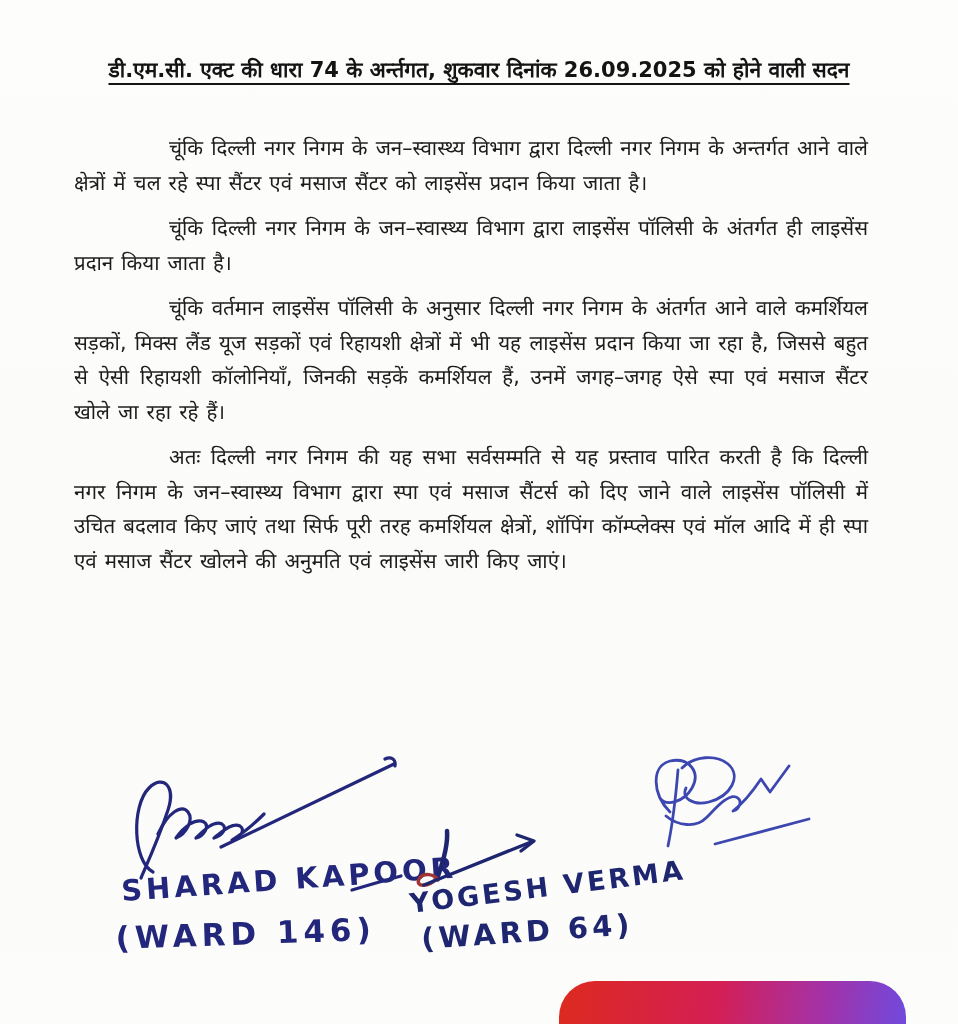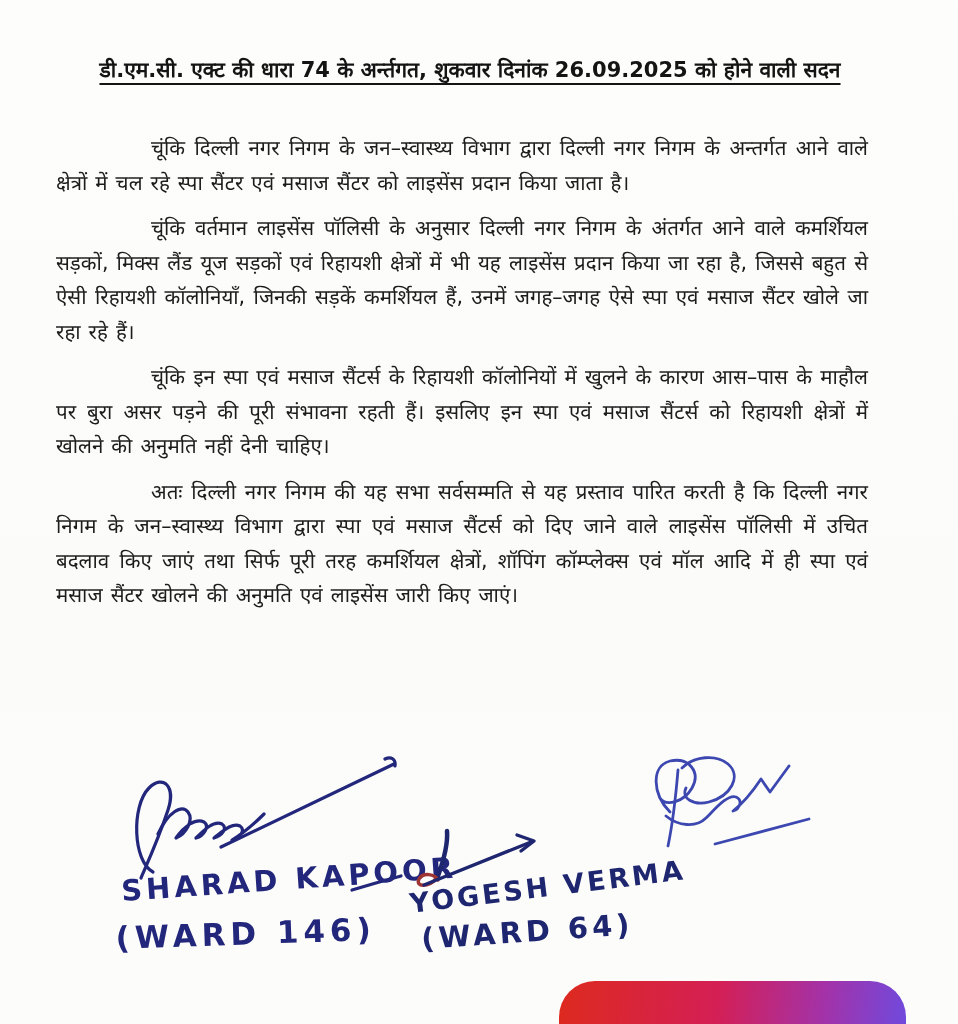--- a/index.html
+++ b/index.html
@@ -14,21 +14,21 @@
   .page {
     position: absolute;
     inset: 0;
     width: 958px;
     height: 1024px;
     background: linear-gradient(180deg, #fdfdfc 0%, #fbfbfa 60%, #fcfcfb 100%);
     overflow: hidden;
   }
   .content {
     position: relative;
-    padding: 52px 74px 0 56px;
+    padding: 52px 74px 0 74px;
     color: #1b1b1b;
   }
   .title {
     text-align: center;
     font-weight: bold;
     font-size: 21px;
     line-height: 37px;
     color: #141414;
     margin: 0 0 42px 0;
   }
@@ -70,22 +70,22 @@
 <body>
 
 <div class="page">
 
   <div class="content">
     <div class="title">
       <span class="tline">डी.एम.सी. एक्ट की धारा 74 के अर्न्तगत, शुकवार दिनांक 26.09.2025 को होने वाली सदन</span><br>
     </div>
 
     <p class="para">चूंकि दिल्ली नगर निगम के जन–स्वास्थ्य विभाग द्वारा दिल्ली नगर निगम के अन्तर्गत आने वाले क्षेत्रों में चल रहे स्पा सैंटर एवं मसाज सैंटर को लाइसेंस प्रदान किया जाता है।</p>
+    <p class="para">चूंकि दिल्ली नगर निगम के जन–स्वास्थ्य विभाग द्वारा लाइसेंस पॉलिसी के अंतर्गत ही लाइसेंस प्रदान किया जाता है।</p>
     <p class="para">चूंकि वर्तमान लाइसेंस पॉलिसी के अनुसार दिल्ली नगर निगम के अंतर्गत आने वाले कमर्शियल सड़कों, मिक्स लैंड यूज सड़कों एवं रिहायशी क्षेत्रों में भी यह लाइसेंस प्रदान किया जा रहा है, जिससे बहुत से ऐसी रिहायशी कॉलोनियाँ, जिनकी सड़कें कमर्शियल हैं, उनमें जगह–जगह ऐसे स्पा एवं मसाज सैंटर खोले जा रहा रहे हैं।</p>
-    <p class="para">चूंकि इन स्पा एवं मसाज सैंटर्स के रिहायशी कॉलोनियों में खुलने के कारण आस–पास के माहौल पर बुरा असर पड़ने की पूरी संभावना रहती हैं। इसलिए इन स्पा एवं मसाज सैंटर्स को रिहायशी क्षेत्रों में खोलने की अनुमति नहीं देनी चाहिए।</p>
     <p class="para">अतः दिल्ली नगर निगम की यह सभा सर्वसम्मति से यह प्रस्ताव पारित करती है कि दिल्ली नगर निगम के जन–स्वास्थ्य विभाग द्वारा स्पा एवं मसाज सैंटर्स को दिए जाने वाले लाइसेंस पॉलिसी में उचित बदलाव किए जाएं तथा सिर्फ पूरी तरह कमर्शियल क्षेत्रों, शॉपिंग कॉम्प्लेक्स एवं मॉल आदि में ही स्पा एवं मसाज सैंटर खोलने की अनुमति एवं लाइसेंस जारी किए जाएं।</p>
   </div>
 
   <svg class="sig-layer" width="958" height="1024" viewBox="0 0 958 1024" xmlns="http://www.w3.org/2000/svg">
 
     <g stroke="#23277c" stroke-width="3.2" fill="none" stroke-linecap="round" stroke-linejoin="round">
       <path d="M153,872 C133,862 131,806 149,788 C163,774 176,786 168,810 C158,840 147,864 141,878"></path>
       <path d="M158,834 C168,812 182,804 188,812 C194,820 186,834 176,838 C184,826 196,818 204,822 C210,826 204,836 196,838 C204,830 214,820 222,824 C228,828 222,836 214,838 C222,832 232,822 240,826 C246,830 240,838 232,840 C242,834 254,824 264,814"></path>
       <path d="M221,847 L394,764"></path>
       <path d="M385,759 C391,756 396,759 395,766"></path>

